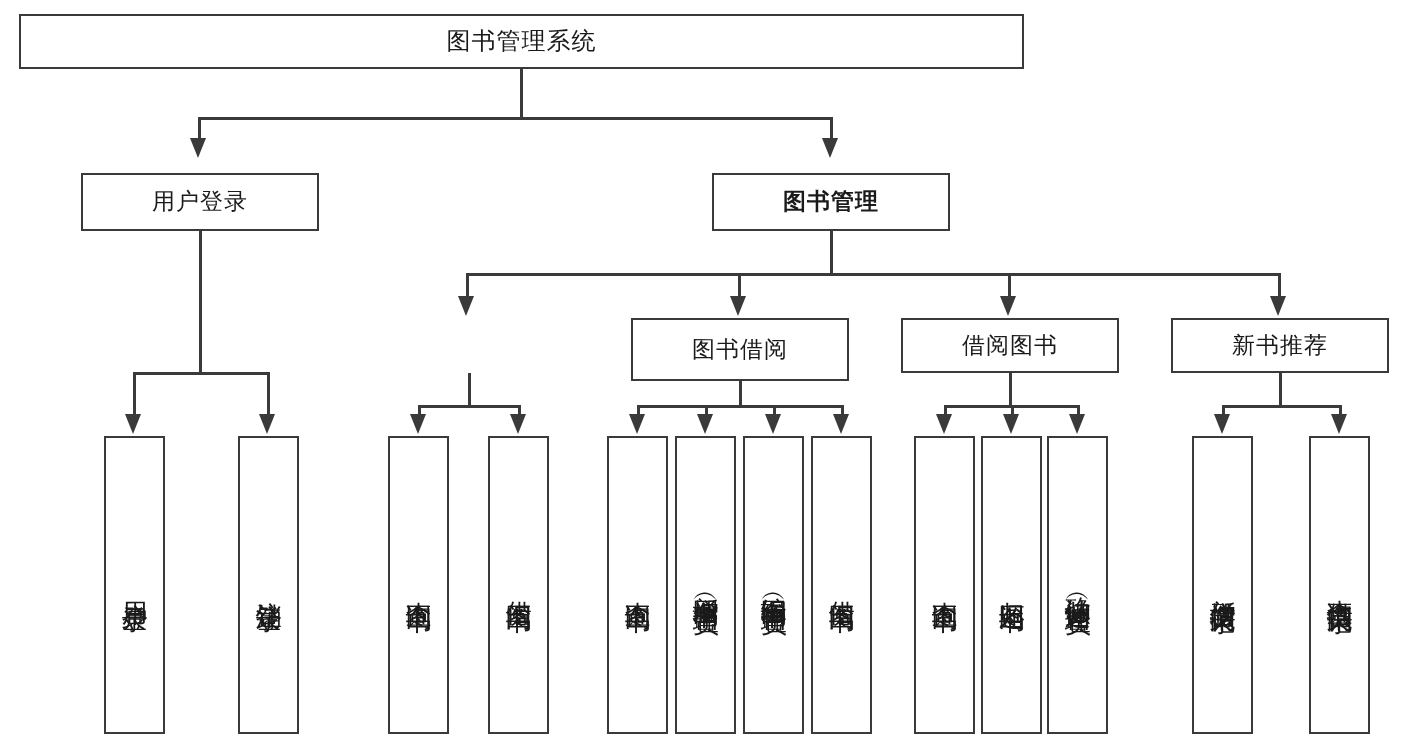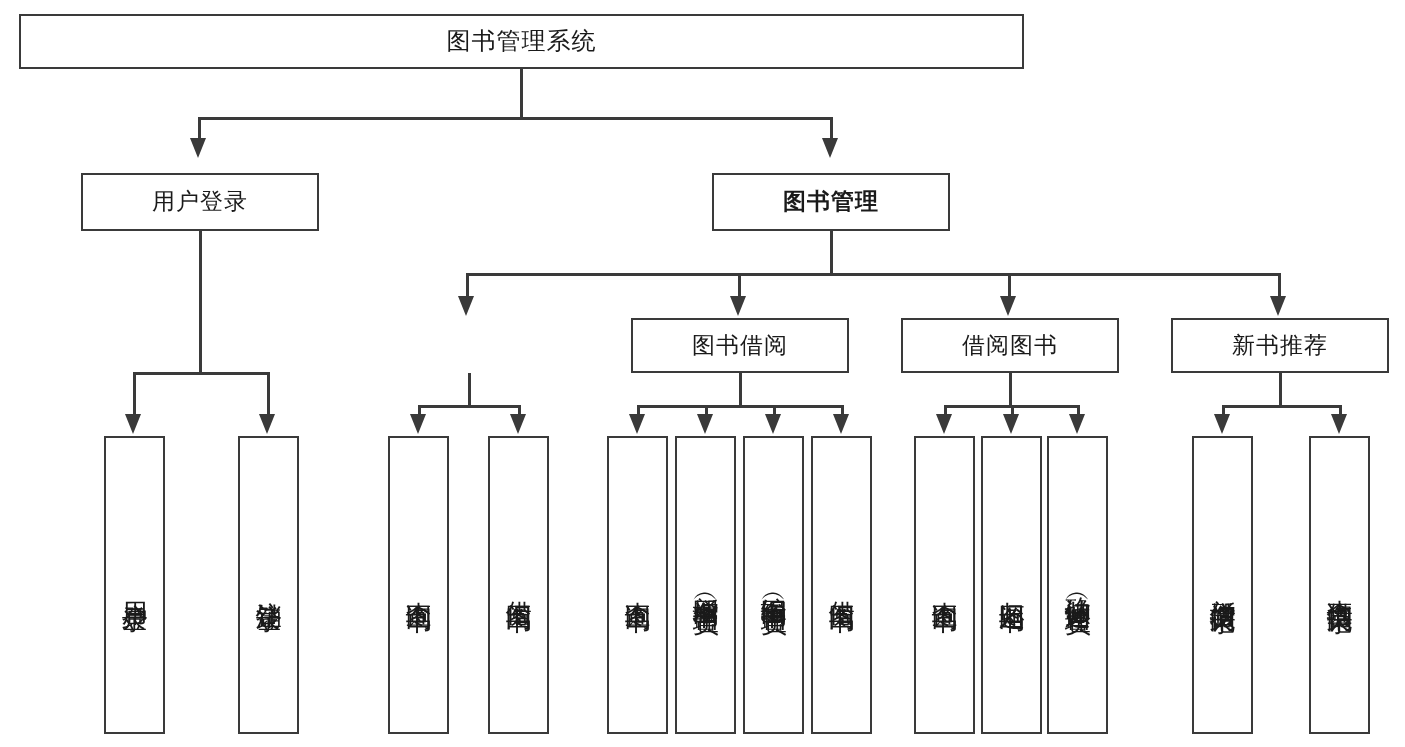--- a/index.html
+++ b/index.html
@@ -122,21 +122,21 @@
   <div class="edge h" style="left:466px; top:273px; width:814px;"></div>
   <div class="edge v" style="left:466px; top:273px; height:25px;"></div>
   <div class="edge v" style="left:738px; top:273px; height:25px;"></div>
   <div class="edge v" style="left:1008px; top:273px; height:25px;"></div>
   <div class="edge v" style="left:1278px; top:273px; height:25px;"></div>
   <div class="arrow" style="left:458px; top:296px;"></div>
   <div class="arrow" style="left:730px; top:296px;"></div>
   <div class="arrow" style="left:1000px; top:296px;"></div>
   <div class="arrow" style="left:1270px; top:296px;"></div>
 
-  <div class="node horiz" style="left:631px; top:318px; width:218px; height:55px;">
+  <div class="node horiz" style="left:631px; top:318px; width:218px; height:63px;">
     <span class="label">图书借阅</span>
   </div>
   <div class="node horiz" style="left:901px; top:318px; width:218px; height:55px;">
     <span class="label">借阅图书</span>
   </div>
   <div class="node horiz" style="left:1171px; top:318px; width:218px; height:55px;">
     <span class="label">新书推荐</span>
   </div>
 
   <div class="edge v" style="left:468px; top:373px; height:34px;"></div>

